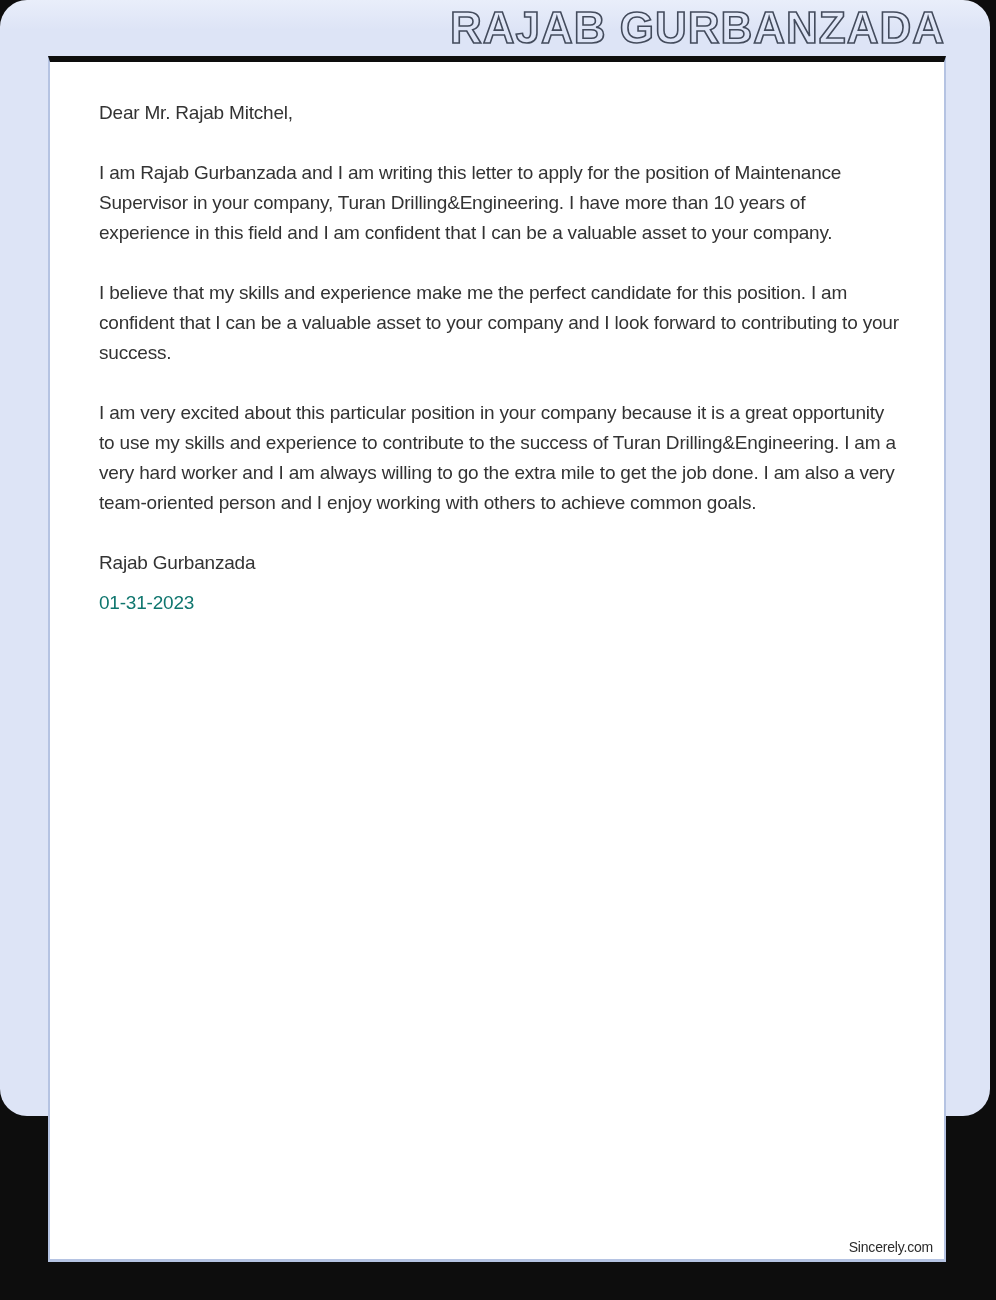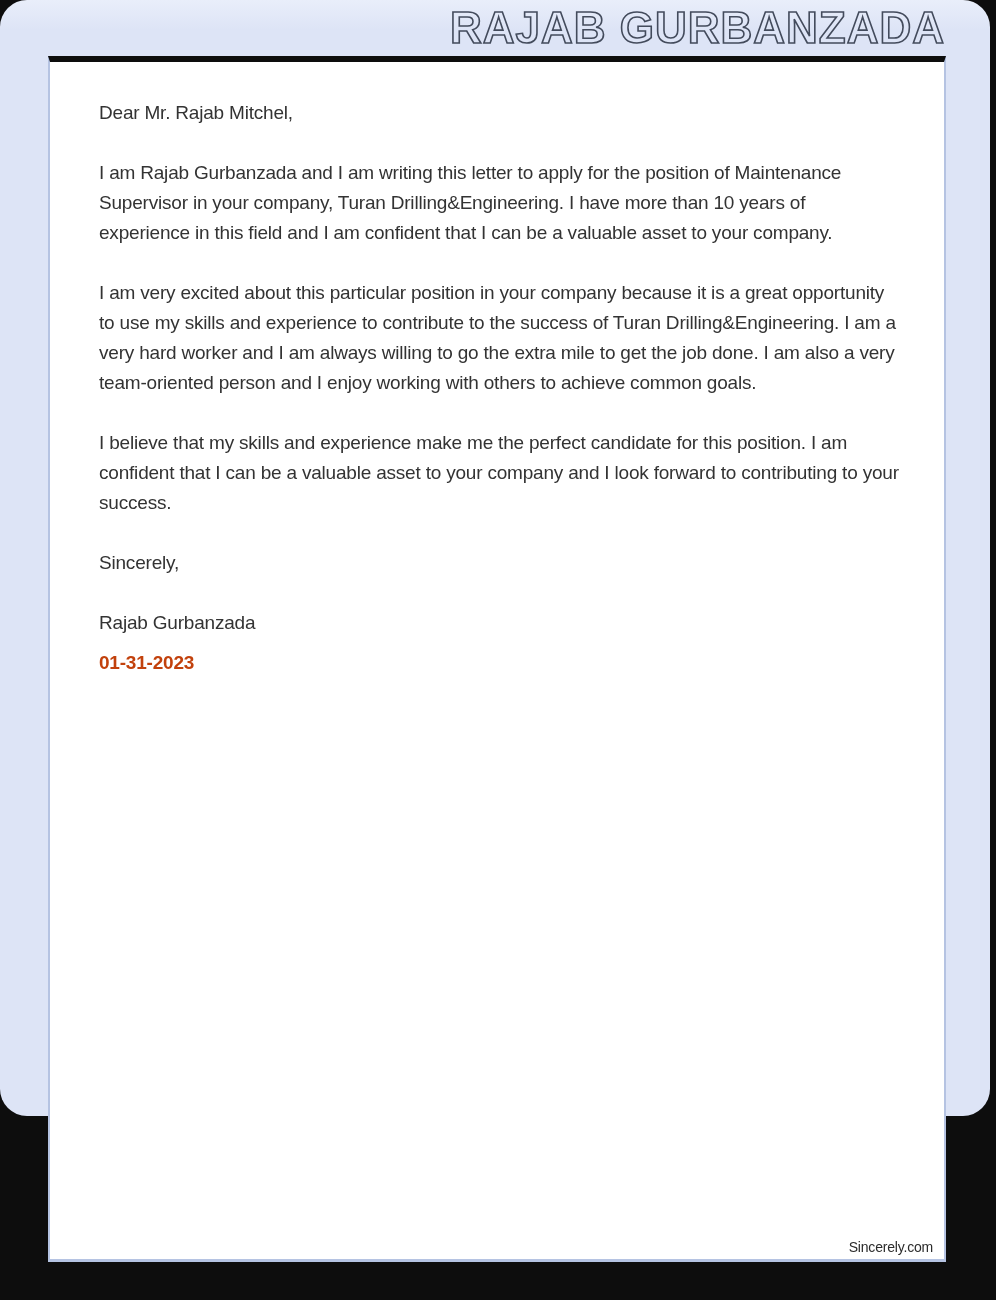--- a/index.html
+++ b/index.html
@@ -59,23 +59,22 @@
     letter-spacing: -0.2px;
     color: #333333;
   }
   .letter-body p {
     margin: 0 0 30px 0;
   }
   .signature-name {
     margin-bottom: 10px !important;
   }
   .letter-date {
-    color: #c2410c;
+    color: #0f766e;
     cursor: pointer;
-    font-weight: bold;
   }
   .page-footer {
     position: absolute;
     right: 11px;
     bottom: 4px;
     font-size: 14px;
     color: #2b2b2b;
     letter-spacing: -0.2px;
   }
 </style>
@@ -86,25 +85,24 @@
 
   <div class="header-name">RAJAB GURBANZADA</div>
 
   <div class="page">
 
     <div class="letter-body">
       <p>Dear Mr. Rajab Mitchel,</p>
 
       <p>I am Rajab Gurbanzada and I am writing this letter to apply for the position of Maintenance Supervisor in your company, Turan Drilling&amp;Engineering. I have more than 10 years of experience in this field and I am confident that I can be a valuable asset to your company.</p>
 
+      <p>I believe that my skills and experience make me the perfect candidate for this position. I am confident that I can be a valuable asset to your company and I look forward to contributing to your success.</p>
+
       <p>I am very excited about this particular position in your company because it is a great opportunity to use my skills and experience to contribute to the success of Turan Drilling&amp;Engineering. I am a very hard worker and I am always willing to go the extra mile to get the job done. I am also a very team-oriented person and I enjoy working with others to achieve common goals.</p>
 
-      <p>I believe that my skills and experience make me the perfect candidate for this position. I am confident that I can be a valuable asset to your company and I look forward to contributing to your success.</p>
-
-      <p>Sincerely,</p>
 
       <p class="signature-name">Rajab Gurbanzada</p>
 
       <p class="letter-date">01-31-2023</p>
     </div>
 
     <div class="page-footer">Sincerely.com</div>
 
   </div>
 </div>

